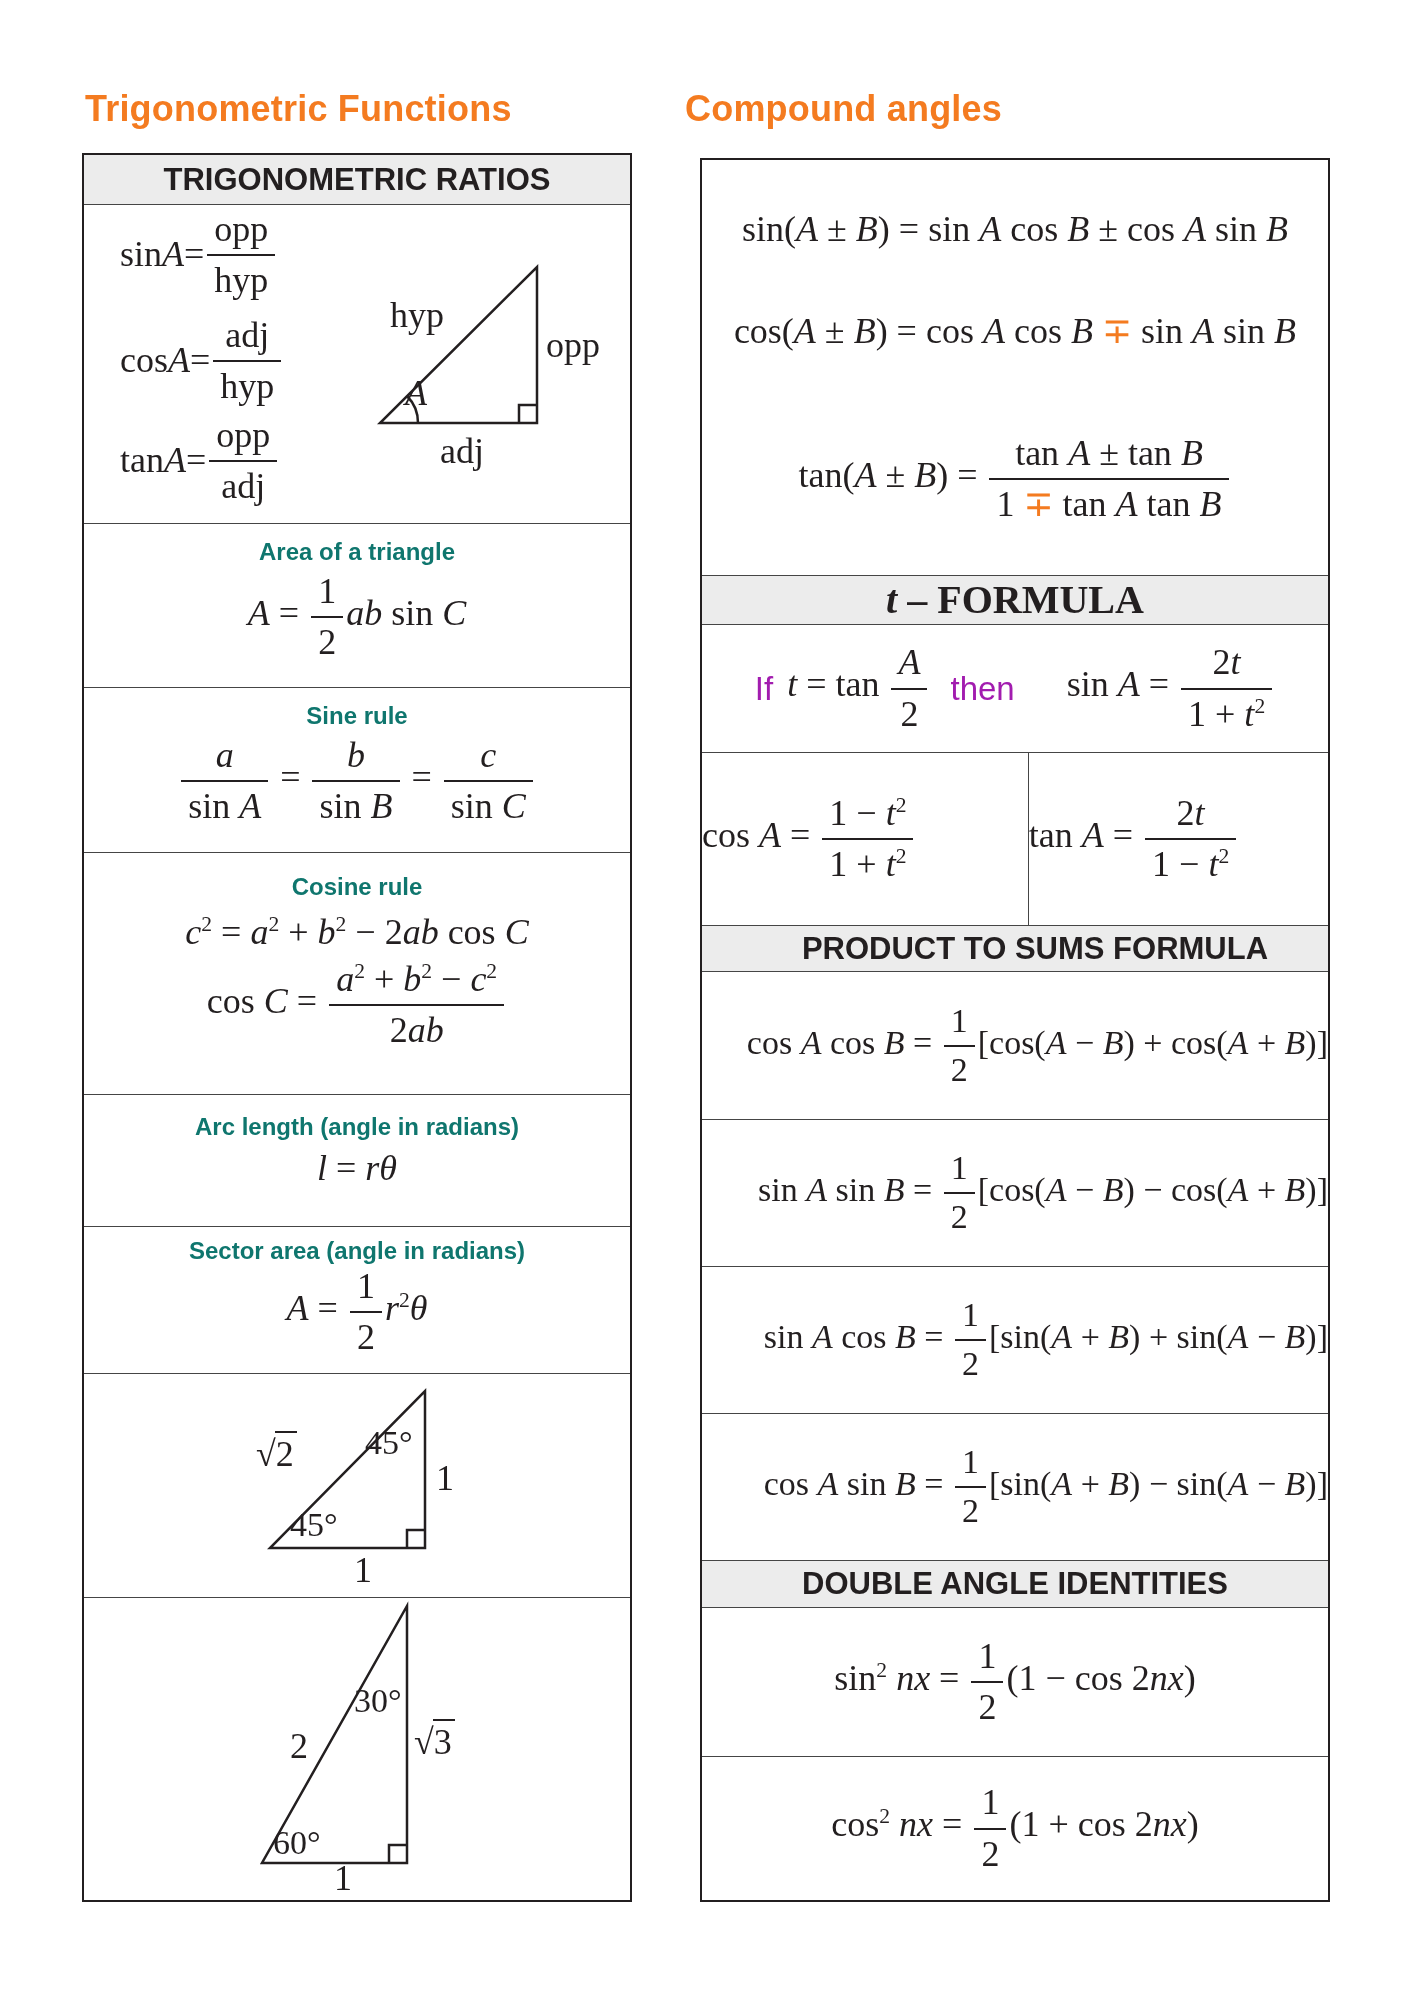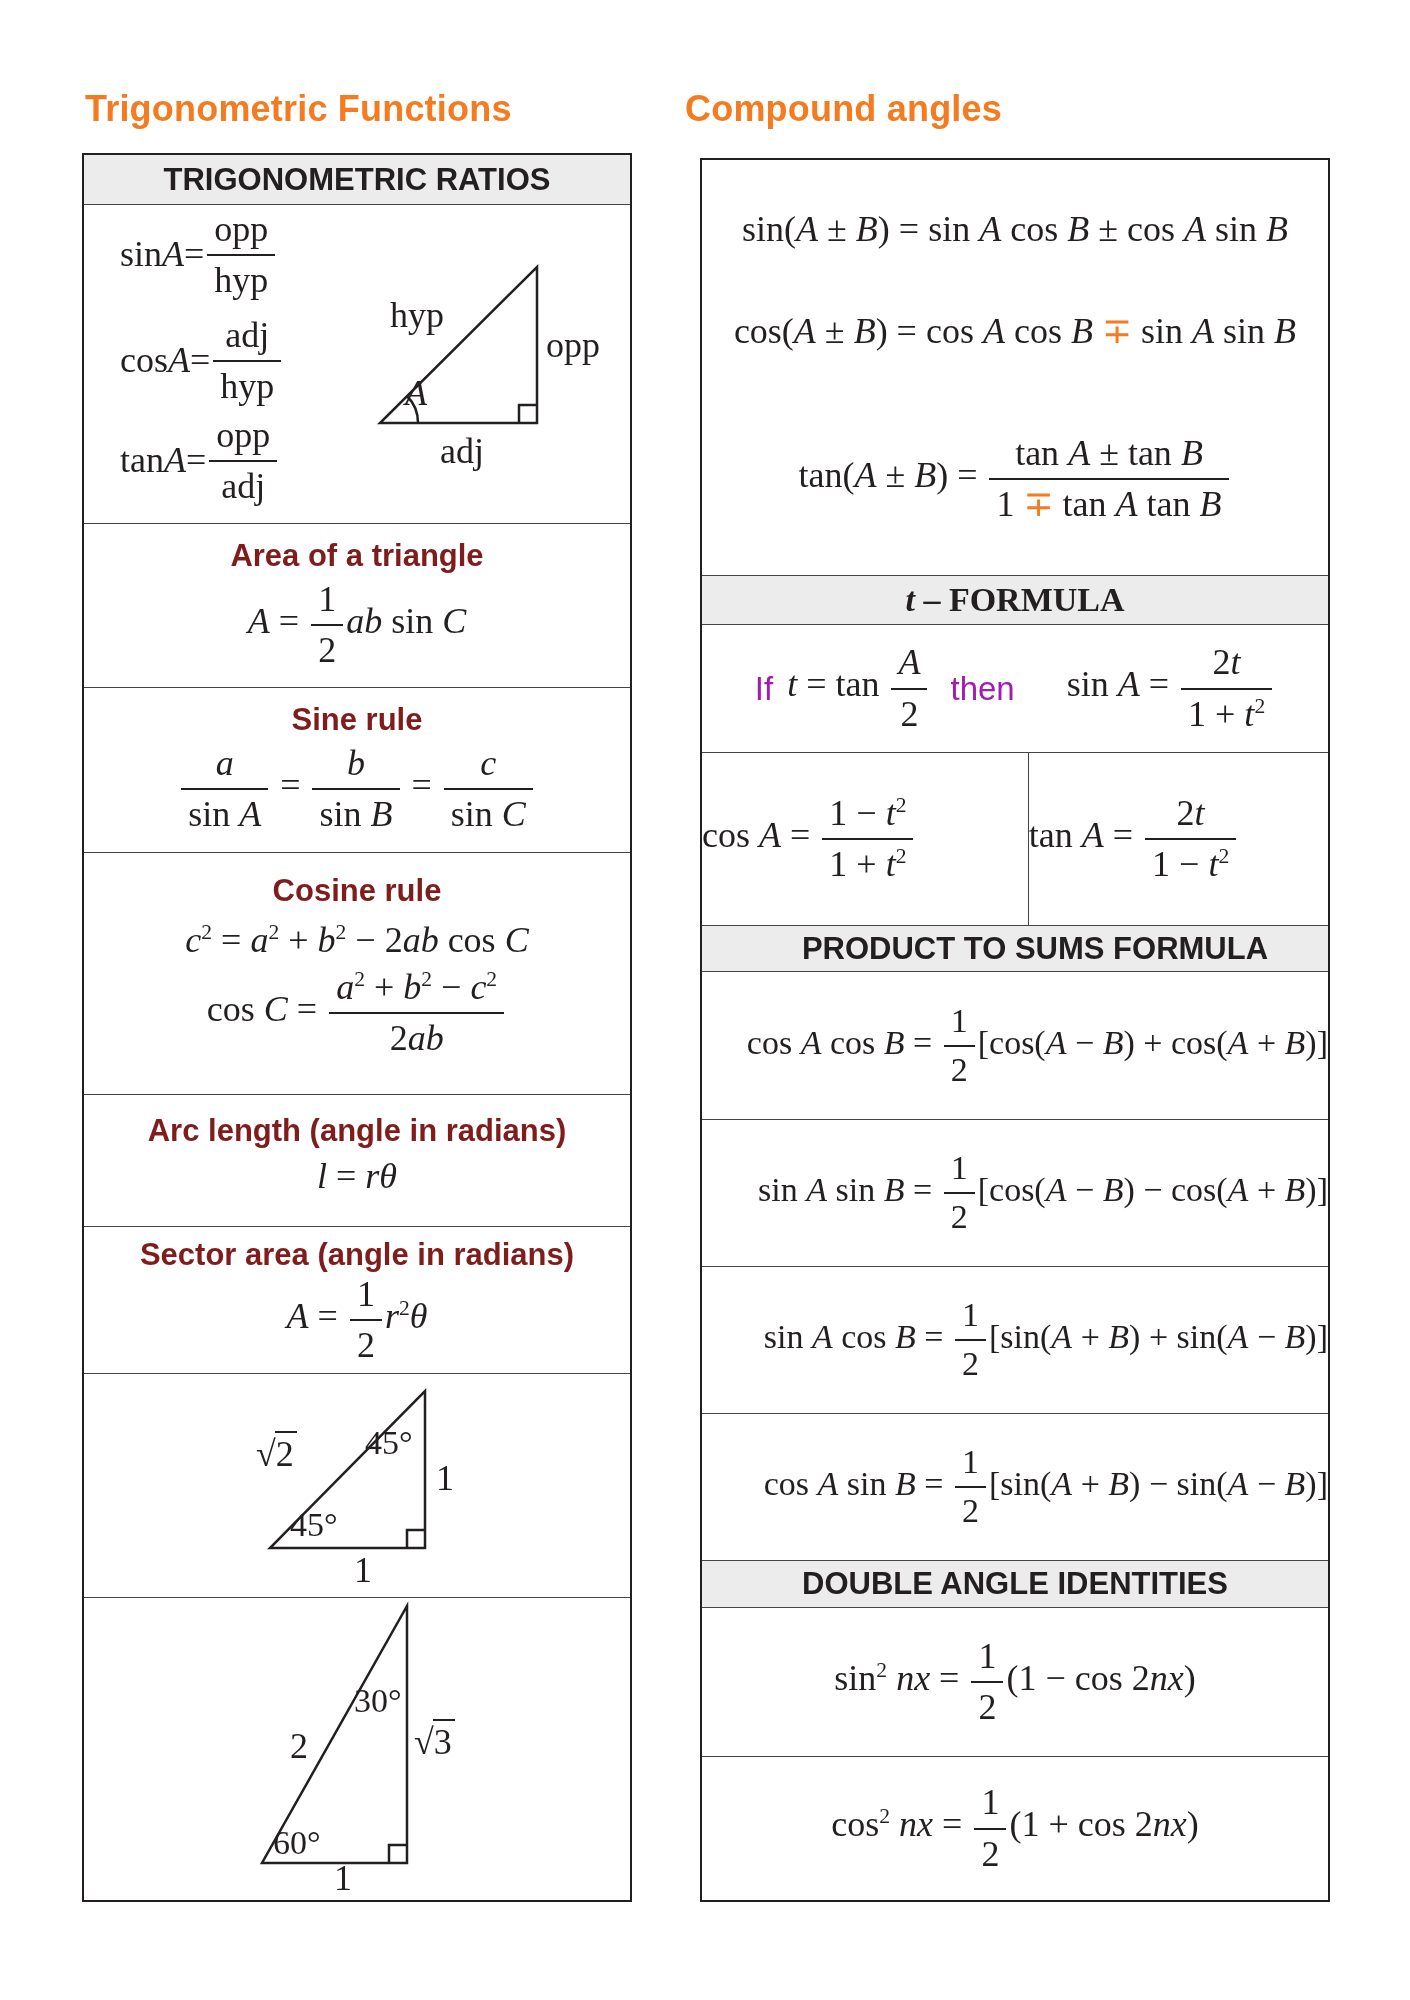--- a/index.html
+++ b/index.html
@@ -30,21 +30,21 @@
   .m { font-family:"Liberation Serif", serif; font-size:36px; line-height:1.2; white-space:nowrap; }
   .m i.v { font-style:italic; font-family:"Liberation Serif", serif; }
   .m sup { font-size:0.6em; vertical-align:super; line-height:0; }
   .m .accent { color:var(--accent,#f47b20); }
   .frac { display:inline-block; vertical-align:middle; text-align:center; margin:0 3px; }
   .frac .num { display:block; border-bottom:2.5px solid currentColor; padding:0 7px 3px; }
   .frac .den { display:block; padding:3px 7px 0; }
   .sqrt { white-space:nowrap; }
   .sqrt .ov { border-top:2.5px solid currentColor; padding:1px 3px 0 1px; margin-left:-1px; }
 
-  .sec-title { font-size:31px; font-weight:700; color:#7f1d1d; }
+  .sec-title { font-size:24px; font-weight:700; color:#0f766e; }
 
   
   .h-band  { height:50px; }
   .h-ratio { height:318px; }
   .h-area  { height:164px; padding-top:14px; }
   .h-sine  { height:165px; padding-top:14px; }
   .h-cos   { height:242px; padding-top:20px; }
   .h-arc   { height:132px; padding-top:18px; }
   .h-sect  { height:147px; padding-top:10px; }
   .h-t45   { height:224px; }
@@ -69,21 +69,21 @@
   .tcell { display:flex; align-items:center; }
   .tcell.lft { width:52.2%; border-right:1.5px solid #454545; }
   .tcell.rgt { flex:1; }
   .h-pband { height:47px;padding-left:40px; }
   .h-prow  { height:147px; justify-content:center;align-items:flex-end; }
   .h-prow .m { font-size:34px; }
   .h-dband { height:48px; }
   .h-drow1 { height:148px; justify-content:center; }
   .h-drow2 { height:144px; justify-content:center; }
   .plain-label { font-size:33px; font-weight:400; color:#a21caf; }
-  .band .m { font-size:34px; font-weight:700; }
+  .band .m { font-size:40px; font-weight:700; }
 </style>
 </head>
 <body style="--accent: #f47b20; --ink: #231f20; --band: #ececec;">
 
 <div class="heading" id="heading-left">Trigonometric Functions</div>
 
 <div class="box" id="box-left">
 
   <div class="band h-band">TRIGONOMETRIC RATIOS</div>
 

